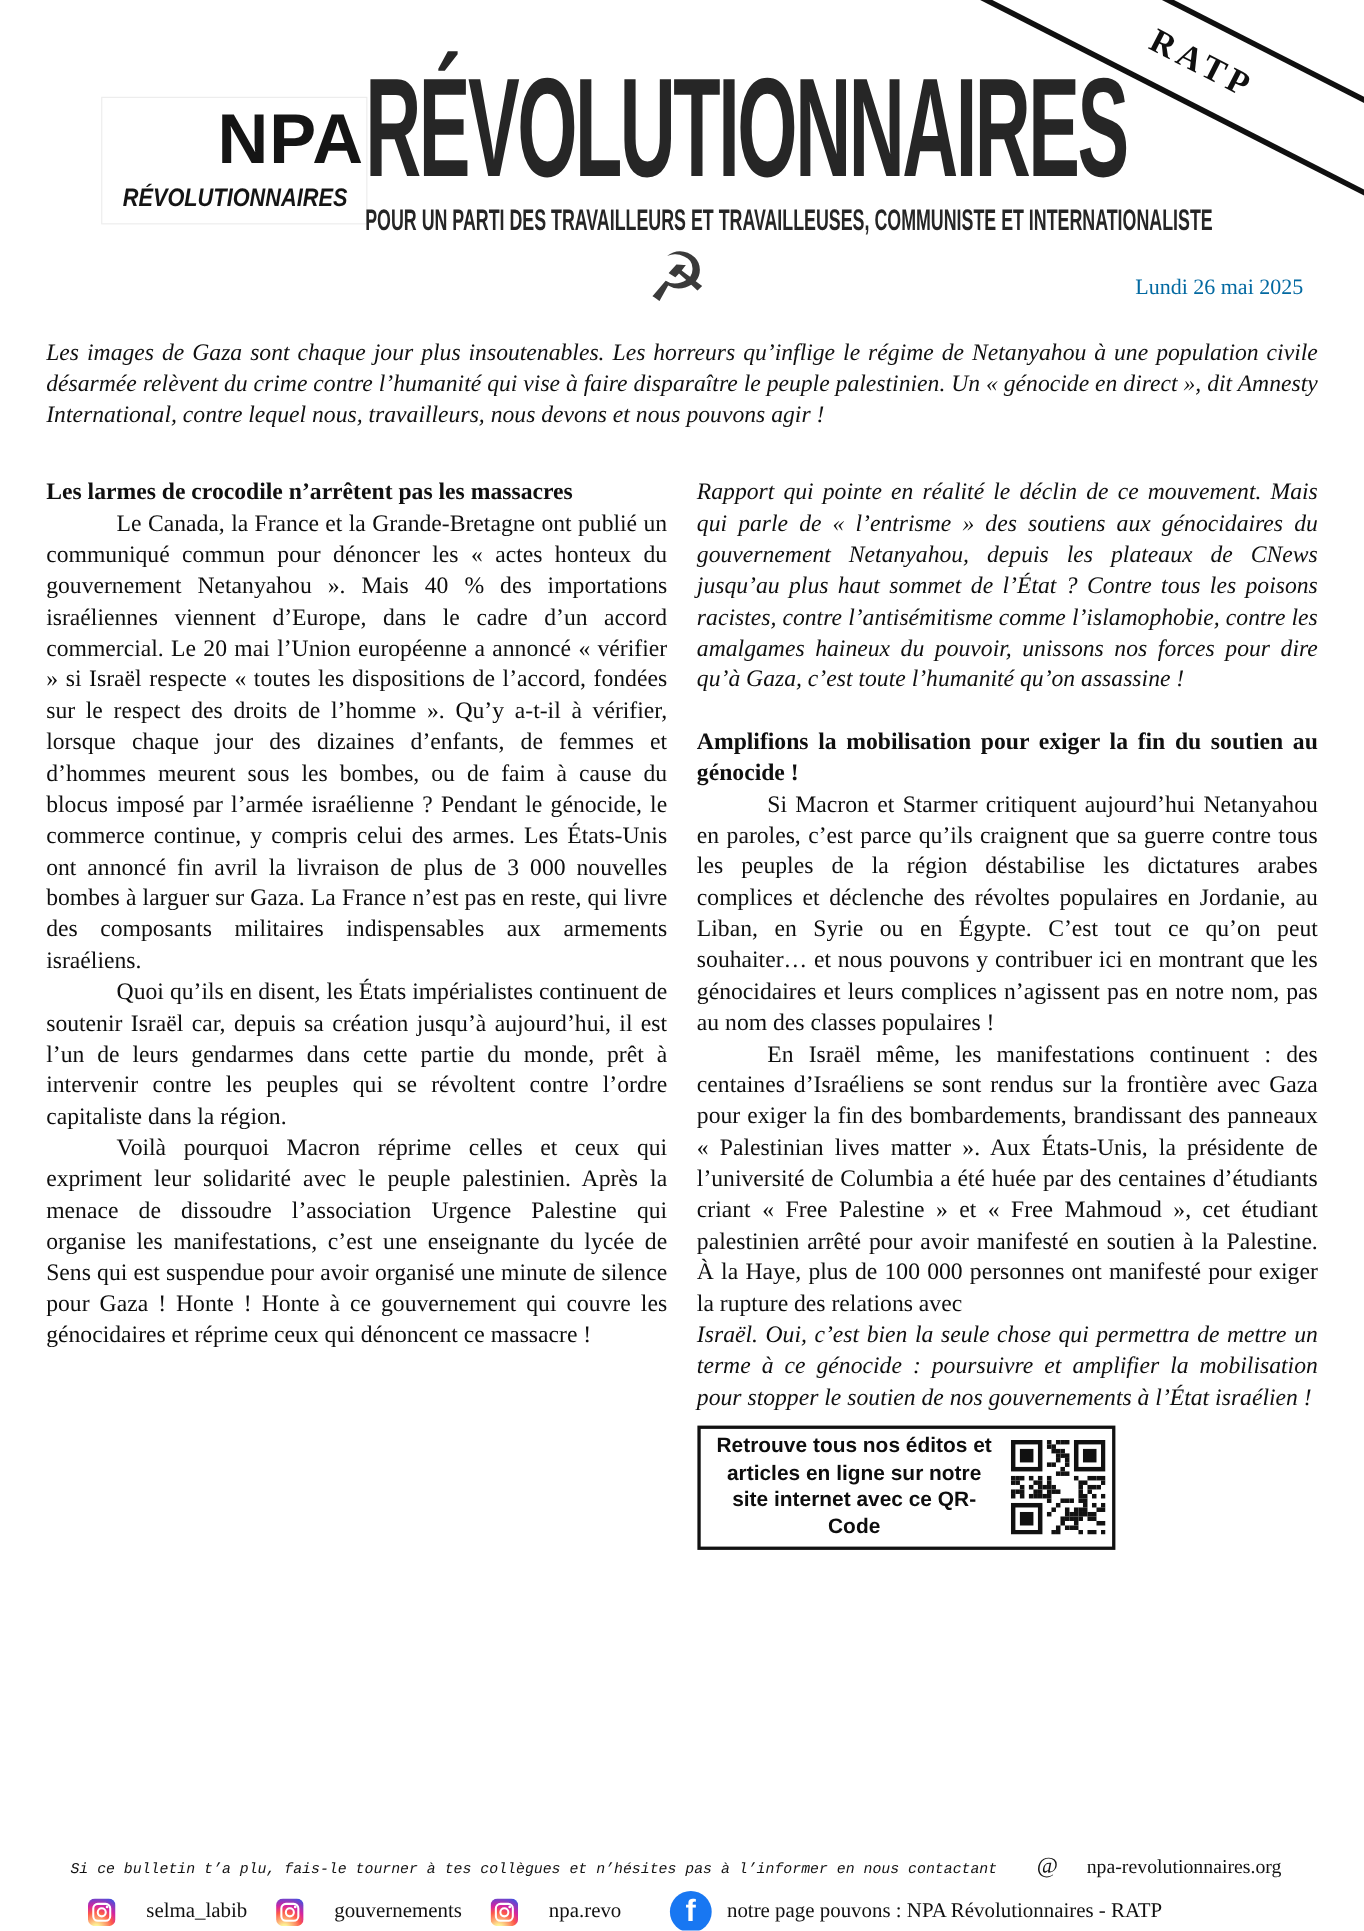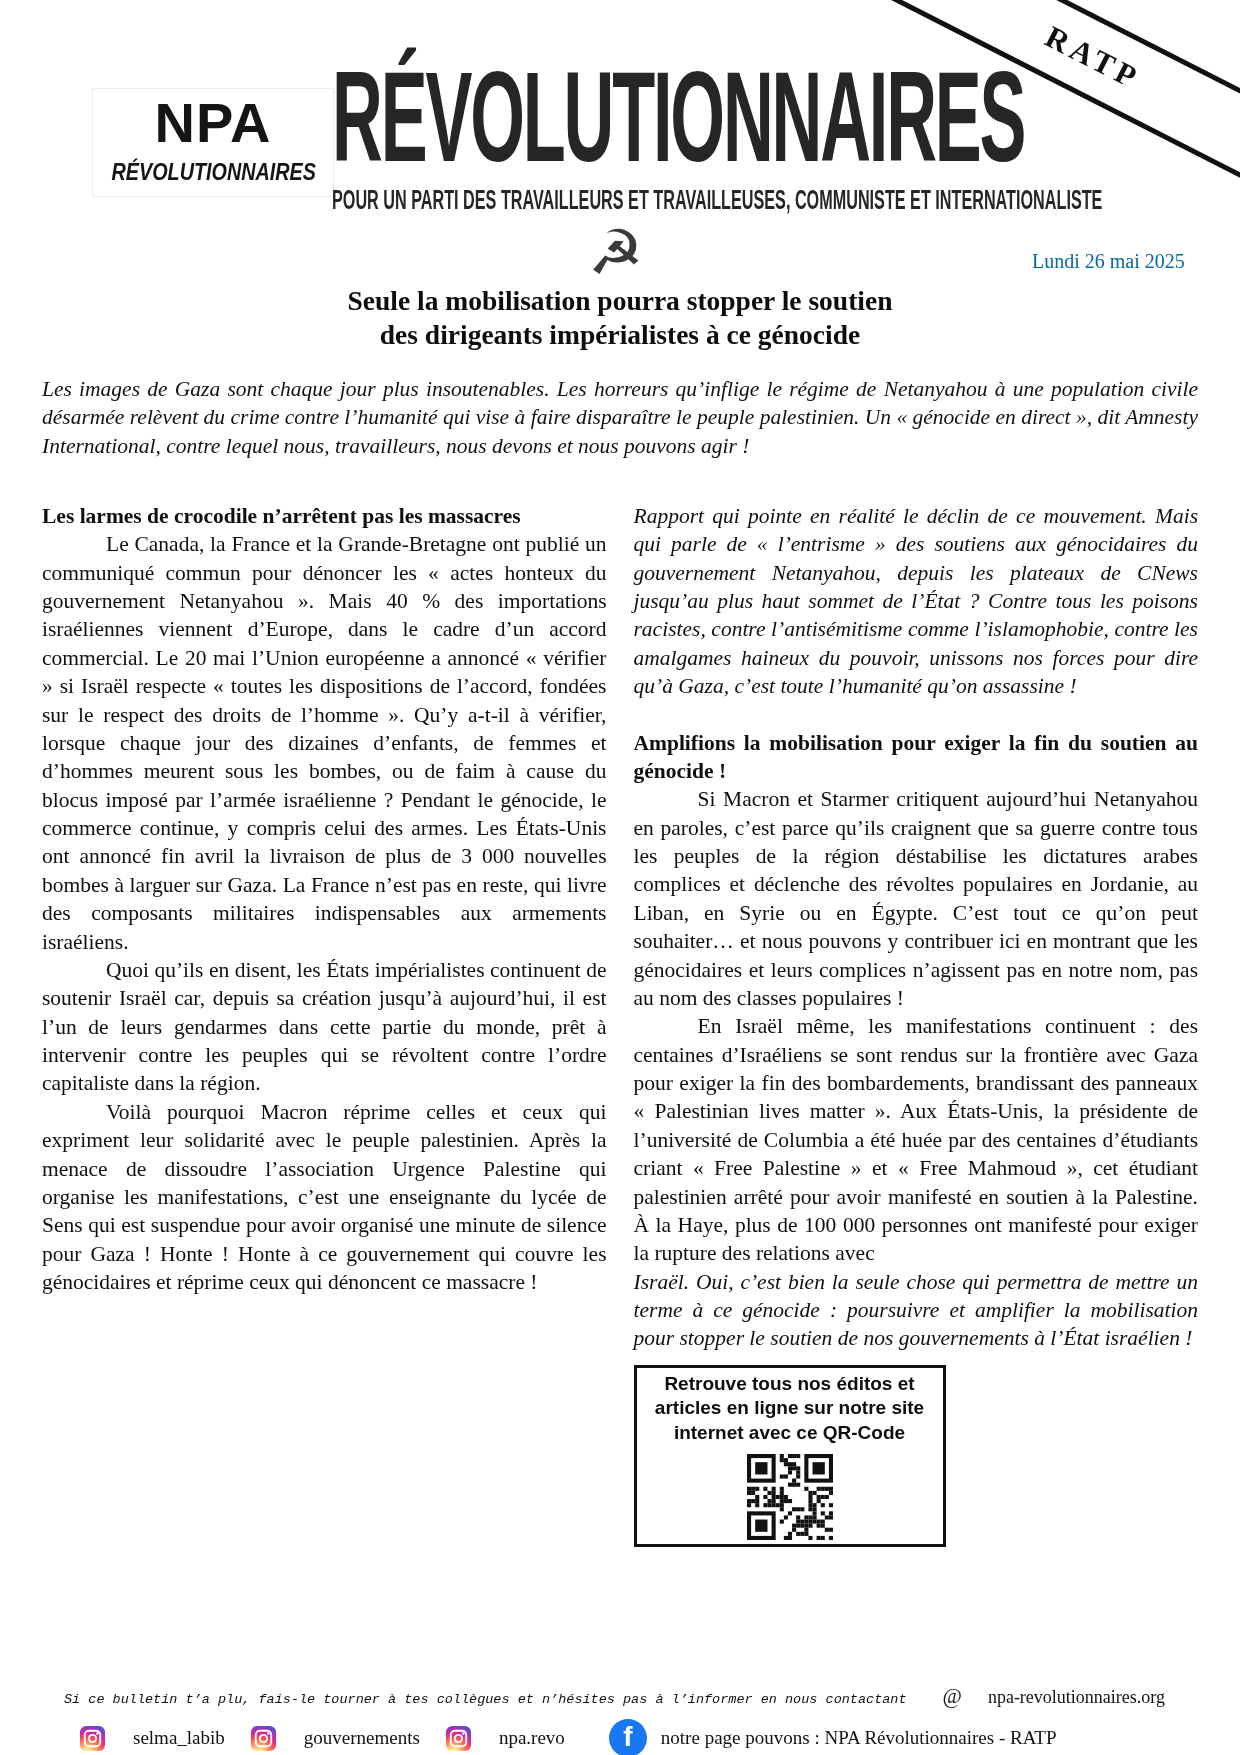--- a/index.html
+++ b/index.html
@@ -17,21 +17,21 @@
     box-sizing:border-box;
   }
   .corner-banner span{
     font-family:"Liberation Serif",serif;font-weight:bold;
     font-size:31px;letter-spacing:5px;color:#101010;
   }
   
   .logo{position:absolute;left:92px;top:88px;width:236px;text-align:center;
         border:1px solid #ececec;padding:8px 2px 10px;}
   .logo-npa{font-family:"Liberation Sans",sans-serif;font-weight:bold;
-            font-size:56px;line-height:.92;letter-spacing:1px;color:#151515;}
+            font-size:64px;line-height:.92;letter-spacing:1px;color:#151515;text-align:right;}
   .logo-sub{font-family:"Liberation Sans",sans-serif;font-weight:bold;font-style:italic;
             font-size:23px;letter-spacing:0;color:#151515;white-space:nowrap;
             transform:scaleX(.86);transform-origin:center;margin-top:10px;}
   
   .masthead{position:absolute;left:332px;top:52px;}
   .masthead-title{
     font-family:"Liberation Sans",sans-serif;font-weight:bold;
     font-size:128px;line-height:1.02;letter-spacing:-4px;color:#262626;
     transform:scaleX(.55);transform-origin:left top;white-space:nowrap;
   }
@@ -49,22 +49,22 @@
   .headline{font-weight:bold;font-size:27.5px;line-height:1.25;text-align:center;color:#0d0d0d;}
   .intro{margin-top:22px;font-style:italic;font-size:21.5px;line-height:1.32;
          text-align:justify;color:#111;}
   .columns{margin-top:42px;display:flex;gap:27px;}
   .col{flex:1;font-size:21.5px;line-height:1.32;text-align:justify;color:#0f0f0f;}
   .col-heading{font-weight:bold;margin:28px 0 0 0;text-align:justify;}
   .col-heading.first{margin-top:0;}
   .col p{margin:0;text-indent:64px;}
   .col p.noindent{text-indent:0;font-style:italic;}
   
-  .qr-box{margin-top:12px;width:312px;border:3px solid #111;box-sizing:border-box;
-          display:flex;align-items:center;gap:8px;padding:4px 6px;flex-direction:column;}
+  .qr-box{margin-top:12px;width:380px;border:3px solid #111;box-sizing:border-box;
+          display:flex;align-items:center;gap:8px;padding:4px 6px;}
   .qr-text{flex:1;font-family:"Liberation Sans",sans-serif;font-weight:bold;
            font-size:19px;line-height:1.3;text-align:center;color:#0d0d0d;}
   .qr-code{width:86px;height:86px;flex:none;}
   .qr-code svg{width:100%;height:100%;display:block;}
   
   .footer{position:absolute;left:42px;top:1684px;width:1156px;}
   .footer-line1{display:flex;align-items:baseline;}
   .footer-contact{font-style:italic;font-size:13.5px;margin-left:22px;color:#111;font-family:Liberation Mono, monospace;}
   .footer-at{font-size:21px;margin-left:36px;color:#111;}
   .footer-site{font-size:18px;margin-left:26px;color:#111;}
@@ -107,24 +107,20 @@
 <div class="masthead">
   <div class="masthead-title">RÉVOLUTIONNAIRES</div>
   <div class="masthead-subtitle">POUR UN PARTI DES TRAVAILLEURS ET TRAVAILLEUSES, COMMUNISTE ET INTERNATIONALISTE</div>
 </div>
 
 <div class="dateline">Lundi 26 mai 2025</div>
 <div class="hammer">☭</div>
 
 <div class="content">
 
-  <div class="headline">
-    <div>Seule la mobilisation pourra stopper le soutien</div>
-    <div>des dirigeants impérialistes à ce génocide</div>
-  </div>
 
   <div class="intro">Les images de Gaza sont chaque jour plus insoutenables. Les horreurs qu’inflige le régime de Netanyahou à une population civile désarmée relèvent du crime contre l’humanité qui vise à faire disparaître le peuple palestinien. Un « génocide en direct », dit Amnesty International, contre lequel nous, travailleurs, nous devons et nous pouvons agir !</div>
 
   <div class="columns">
 
     <div class="col">
       <div class="col-heading first">Les larmes de crocodile n’arrêtent pas les massacres</div>
       <p>Le Canada, la France et la Grande-Bretagne ont publié un communiqué commun pour dénoncer les « actes honteux du gouvernement Netanyahou ». Mais 40 % des importations israéliennes viennent d’Europe, dans le cadre d’un accord commercial. Le 20 mai l’Union européenne a annoncé « vérifier » si Israël respecte « toutes les dispositions de l’accord, fondées sur le respect des droits de l’homme ». Qu’y a-t-il à vérifier, lorsque chaque jour des dizaines d’enfants, de femmes et d’hommes meurent sous les bombes, ou de faim à cause du blocus imposé par l’armée israélienne ? Pendant le génocide, le commerce continue, y compris celui des armes. Les États-Unis ont annoncé fin avril la livraison de plus de 3&nbsp;000 nouvelles bombes à larguer sur Gaza. La France n’est pas en reste, qui livre des composants militaires indispensables aux armements israéliens.</p>
       <p>Quoi qu’ils en disent, les États impérialistes continuent de soutenir Israël car, depuis sa création jusqu’à aujourd’hui, il est l’un de leurs gendarmes dans cette partie du monde, prêt à intervenir contre les peuples qui se révoltent contre l’ordre capitaliste dans la région.</p>
       <p>Voilà pourquoi Macron réprime celles et ceux qui expriment leur solidarité avec le peuple palestinien. Après la menace de dissoudre l’association Urgence Palestine qui organise les manifestations, c’est une enseignante du lycée de Sens qui est suspendue pour avoir organisé une minute de silence pour Gaza ! Honte ! Honte à ce gouvernement qui couvre les génocidaires et réprime ceux qui dénoncent ce massacre !</p>

